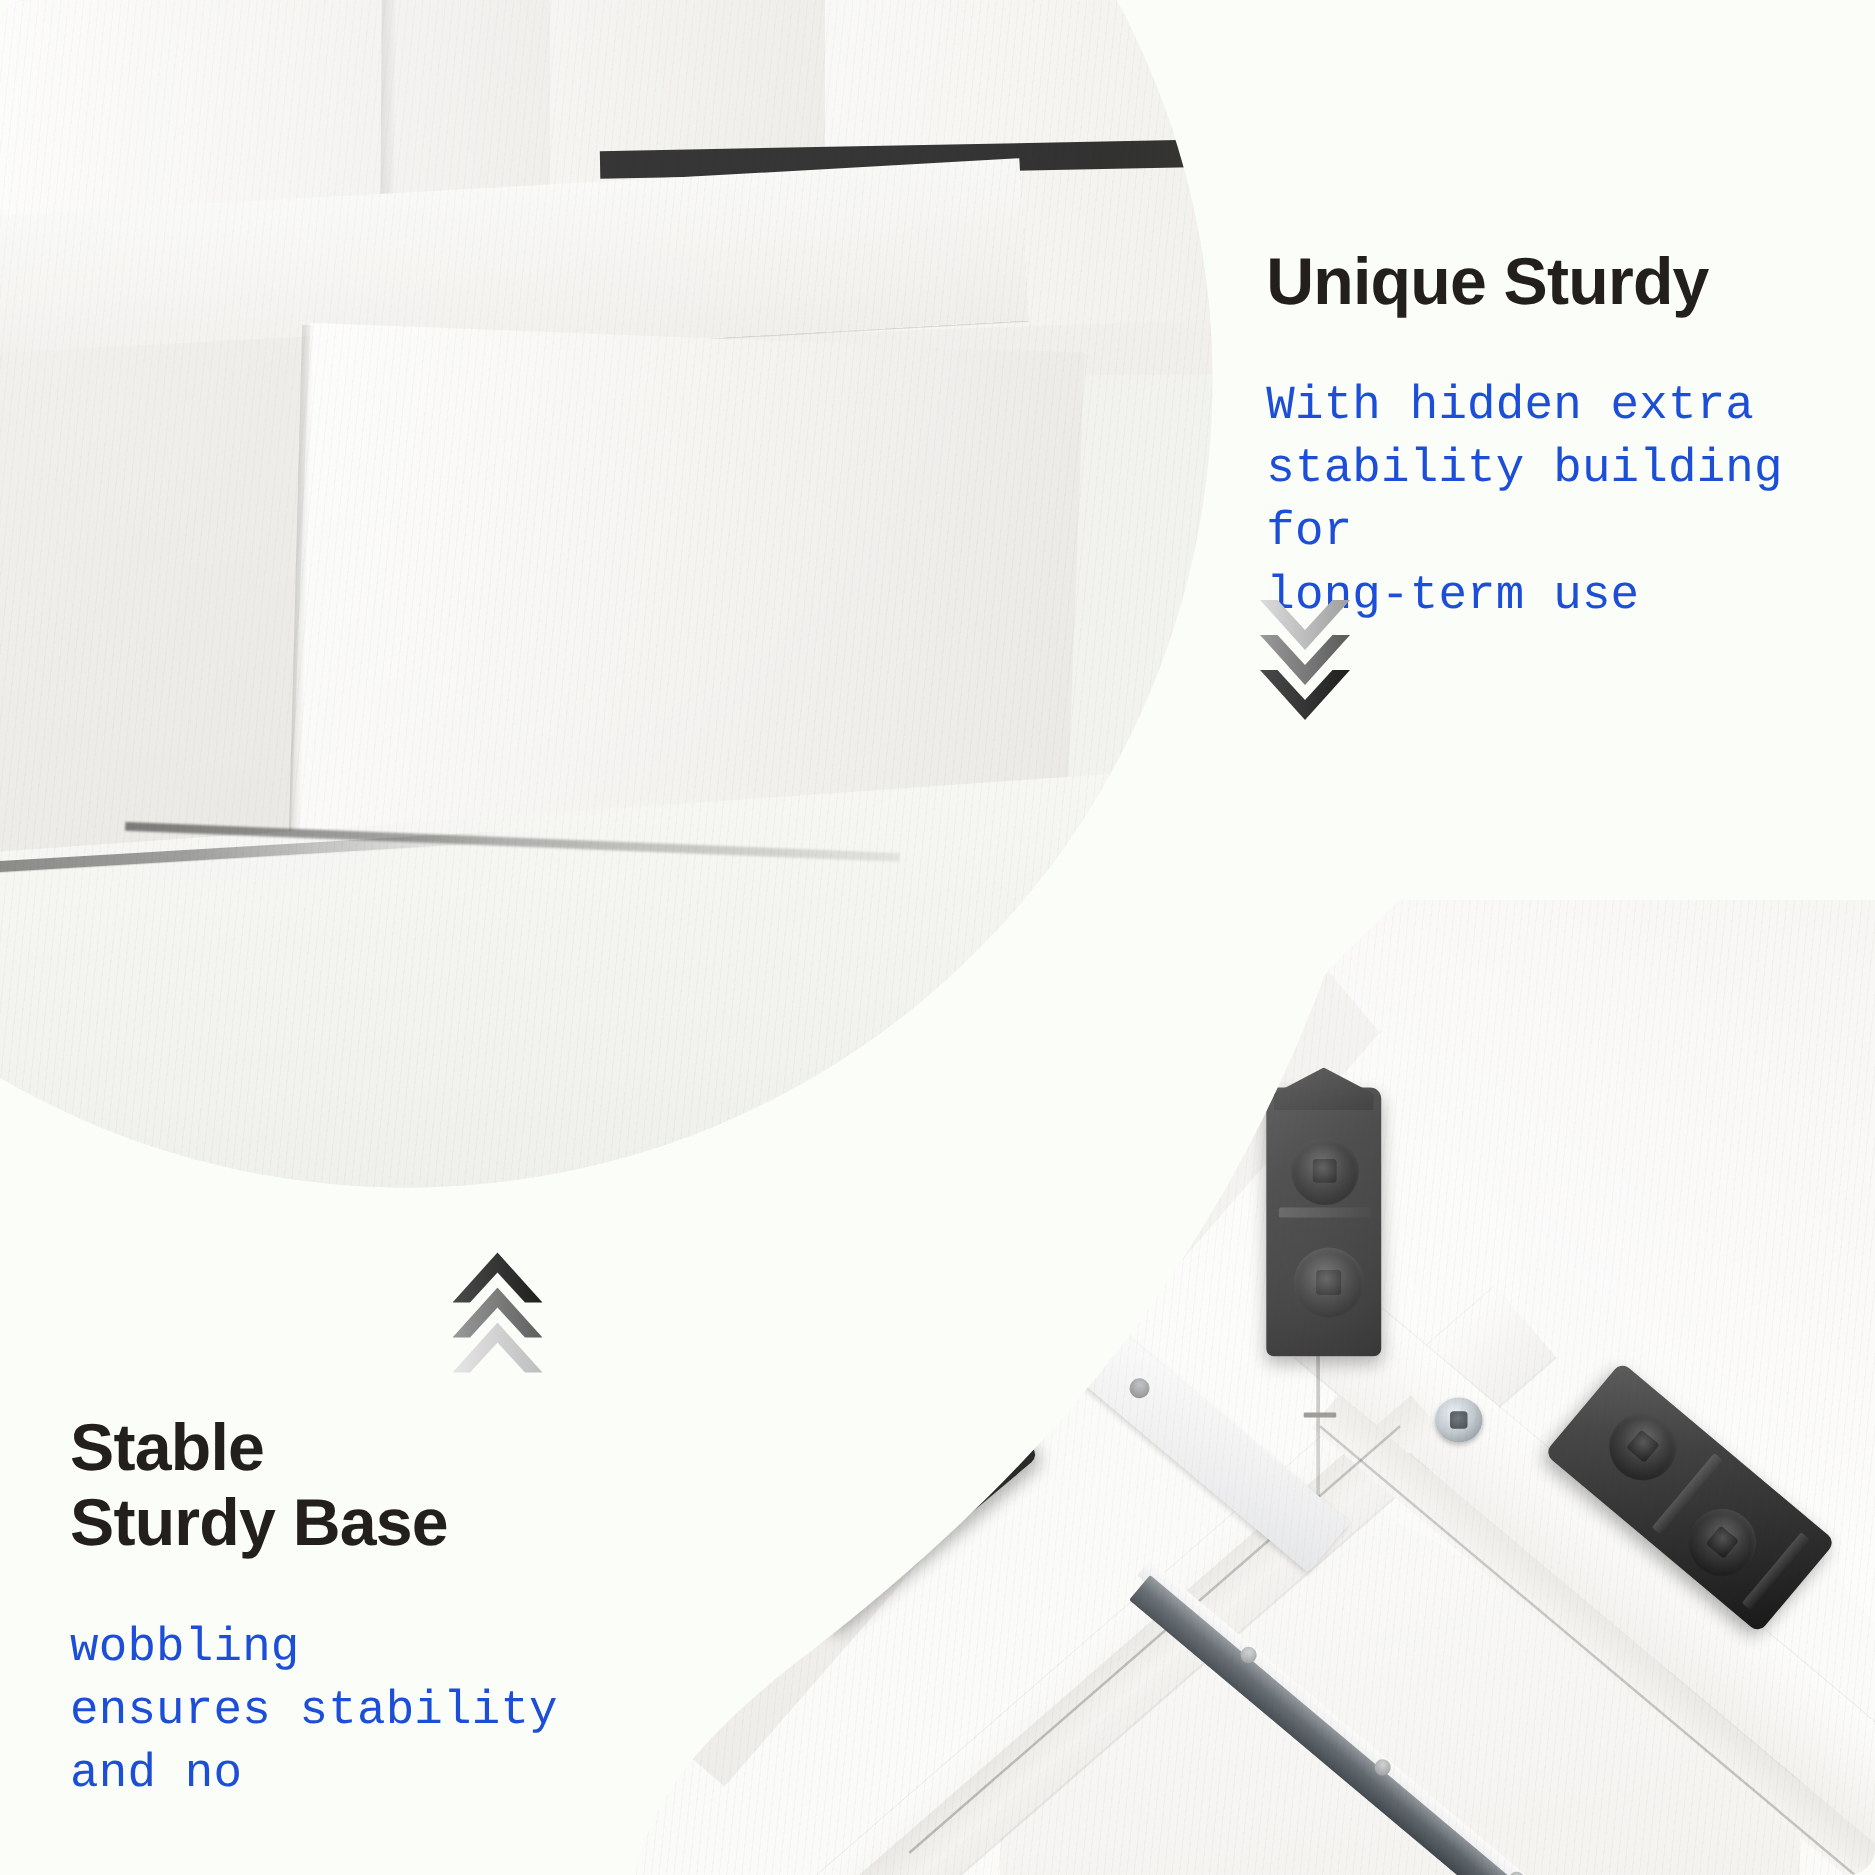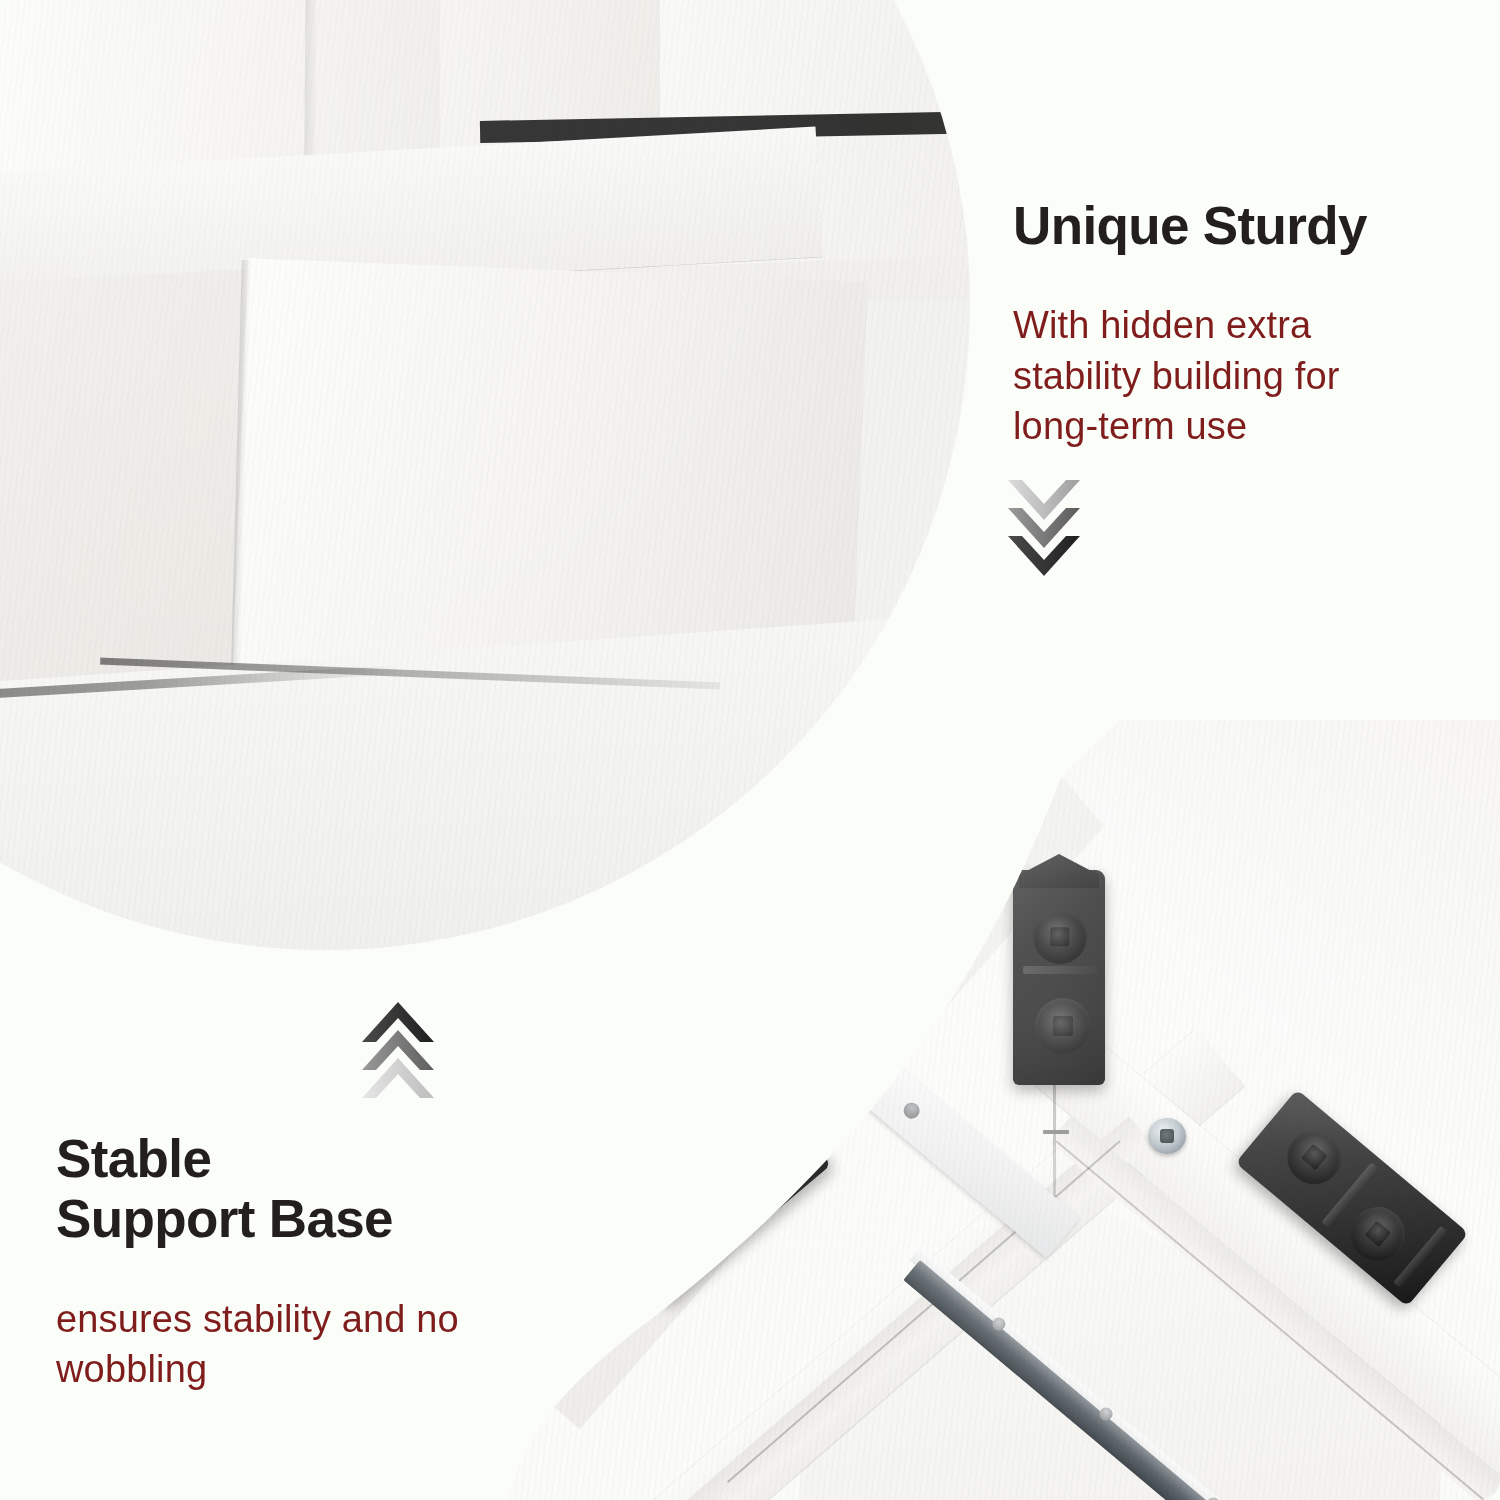--- a/index.html
+++ b/index.html
@@ -371,23 +371,24 @@
 
   
   .txt-block { position: absolute; }
   .headline {
     color: #231f1c;
     font-weight: 700;
     letter-spacing: -0.012em;
   }
   .headline .ln { display: block; }
   .body-copy {
-    color: #7f1d1d;
+    color: #1d4ed8;
     font-weight: 300;
     letter-spacing: 0.004em;
+    font-family: Liberation Mono, monospace;
   }
   .body-copy .ln { display: block; }
 
   #block-top-right {
     left: 1013px; top: 152px; width: 440px;
   }
   #block-top-right .headline { font-size: 53px; line-height: 1.14; }
   #block-top-right .body-copy {
     font-size: 38px; line-height: 1.33; margin-top: 26px;
   }
@@ -534,21 +535,21 @@
       </defs>
       <path d="M36 2 L72 42 L58 42 L36 18 L14 42 L0 42 Z" fill="url(#cuA)"></path>
       <path d="M36 30 L72 70 L58 70 L36 46 L14 70 L0 70 Z" fill="url(#cuB)"></path>
       <path d="M36 58 L72 98 L58 98 L36 74 L14 98 L0 98 Z" fill="url(#cuC)"></path>
     </svg>
   </div>
 
   <div class="txt-block" id="block-bottom-left">
     <h2 class="headline">
       <span class="ln">Stable</span>
-      <span class="ln">Support Base</span>
+      <span class="ln">Sturdy Base</span>
     </h2>
     <p class="body-copy">
+      <span class="ln">wobbling</span>
       <span class="ln">ensures stability and no</span>
-      <span class="ln">wobbling</span>
     </p>
   </div>
 
 </div>
 
 </body></html>

